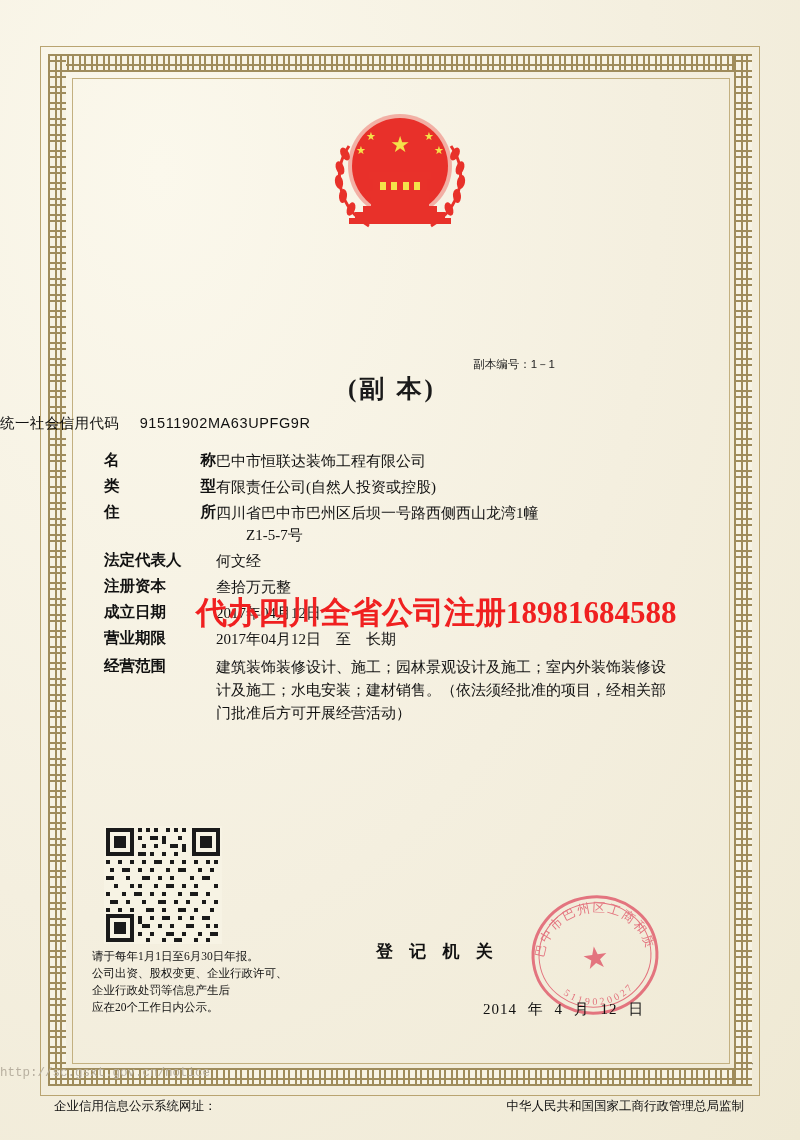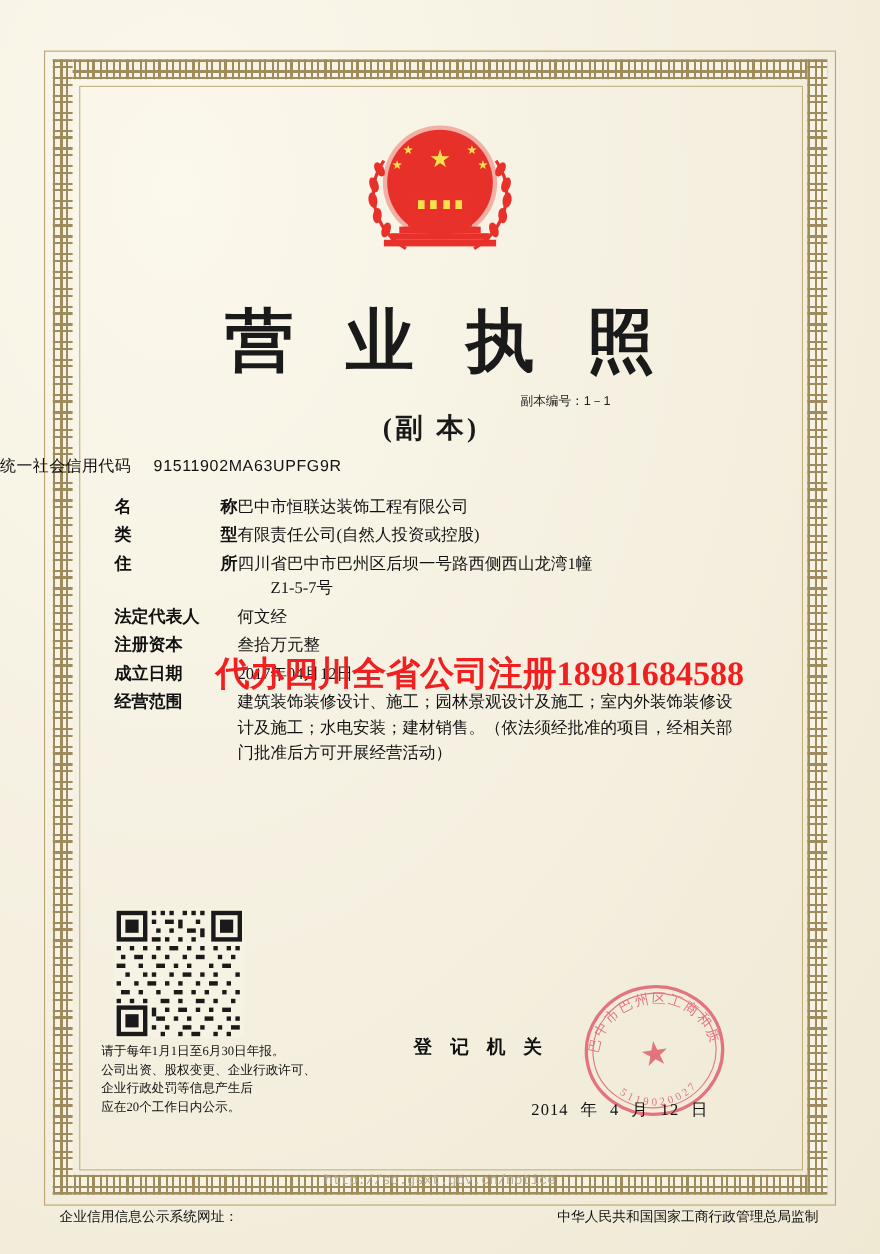--- a/index.html
+++ b/index.html
@@ -192,21 +192,20 @@
     position: absolute;
     left: 510px; top: 890px;
     width: 170px; height: 130px;
     opacity: 0.82;
   }
 
   
   .url {
     position: absolute;
     left: 0; right: 0; top: 1066px;
-    text-align: center;
     font-size: 12.5px;
     color: #b8b0a0;
     font-family: "Liberation Mono", monospace;
   }
 
   .footer {
     position: absolute;
     left: 0; right: 6px; top: 1098px;
     height: 22px;
   }
@@ -292,21 +291,20 @@
         <rect x="78" y="72" width="6" height="8"></rect>
         <rect x="89" y="72" width="6" height="8"></rect>
       </g>
       <g fill="#e8312a">
         <rect x="30" y="102" width="90" height="6"></rect>
         <rect x="24" y="108" width="102" height="6"></rect>
       </g>
     </svg>
   </div>
 
-  <div class="title">营 业 执 照</div>
   <div class="copy-no">副本编号：1－1</div>
   <div class="subtitle">(副 本)</div>
 
   <div class="credit-code">
     <span>统一社会信用代码</span>
     <span class="code">91511902MA63UPFG9R</span>
   </div>
 
   <div class="fields">
 
@@ -351,20 +349,26 @@
       <div class="value">叁拾万元整</div>
     </div>
 
     <div class="row tight">
       <div class="label">
         <span>成立日期</span>
       </div>
       <div class="value">2017年04月12日</div>
     </div>
 
+    <div class="row">
+      <div class="label">
+        <span>营业期限</span>
+      </div>
+      <div class="value">2017年04月12日　至　长期</div>
+    </div>
 
     <div class="row">
       <div class="label">
         <span>经营范围</span>
       </div>
       <div class="value scope">建筑装饰装修设计、施工；园林景观设计及施工；室内外装饰装修设计及施工；水电安装；建材销售。（依法须经批准的项目，经相关部门批准后方可开展经营活动）</div>
     </div>
 
   </div>
 

